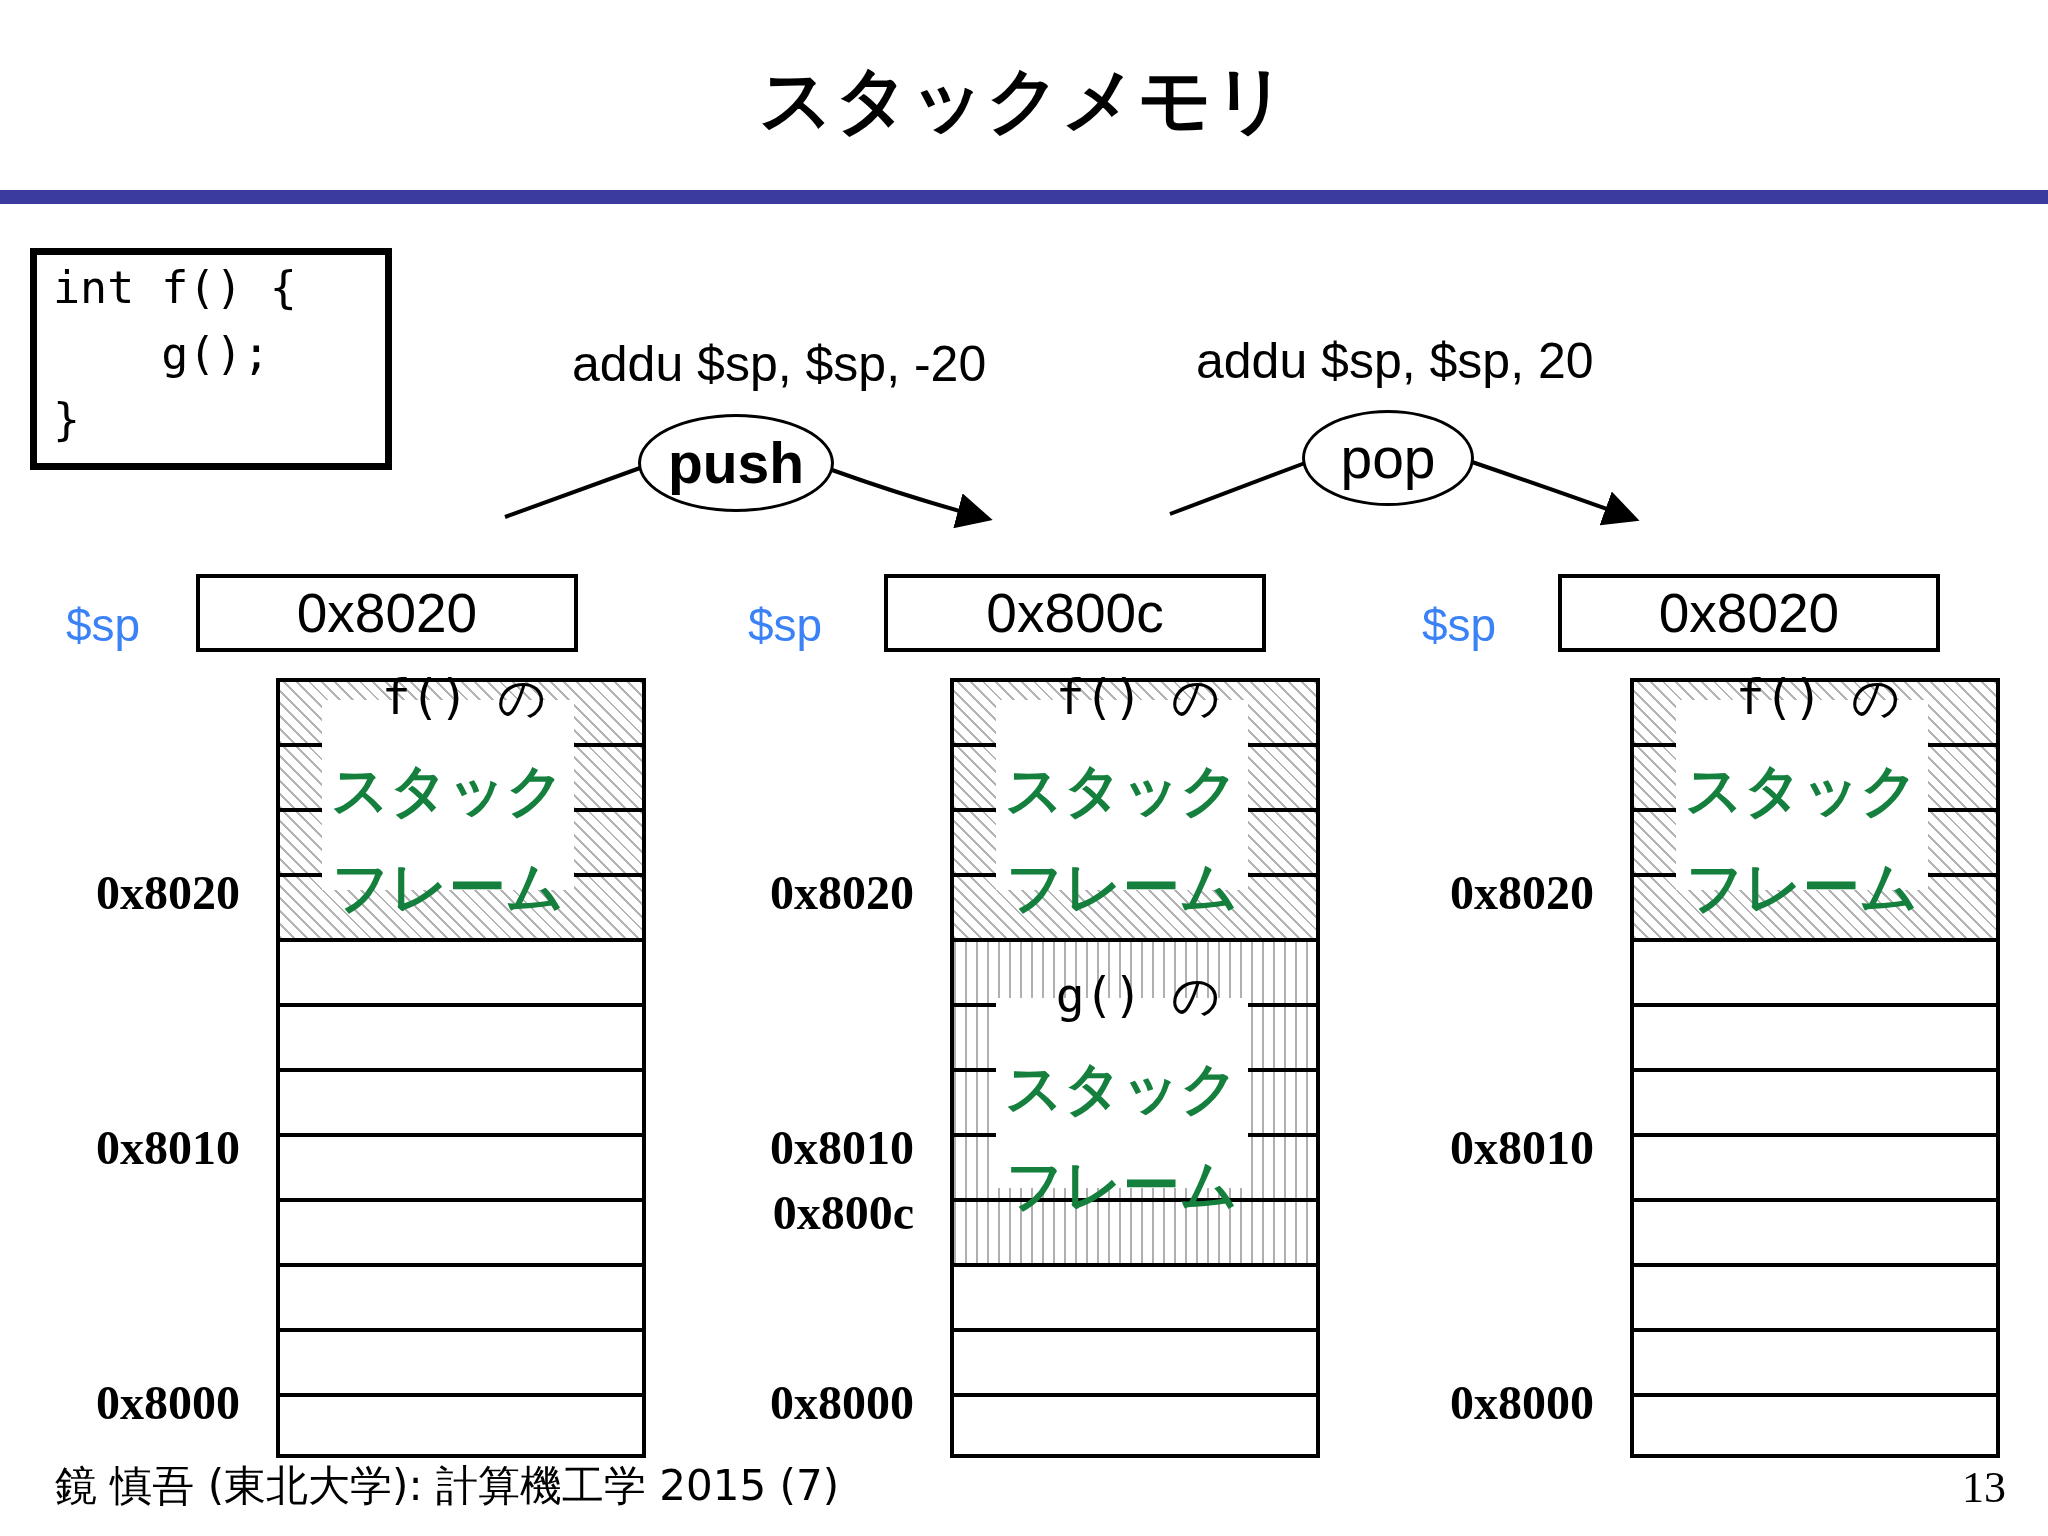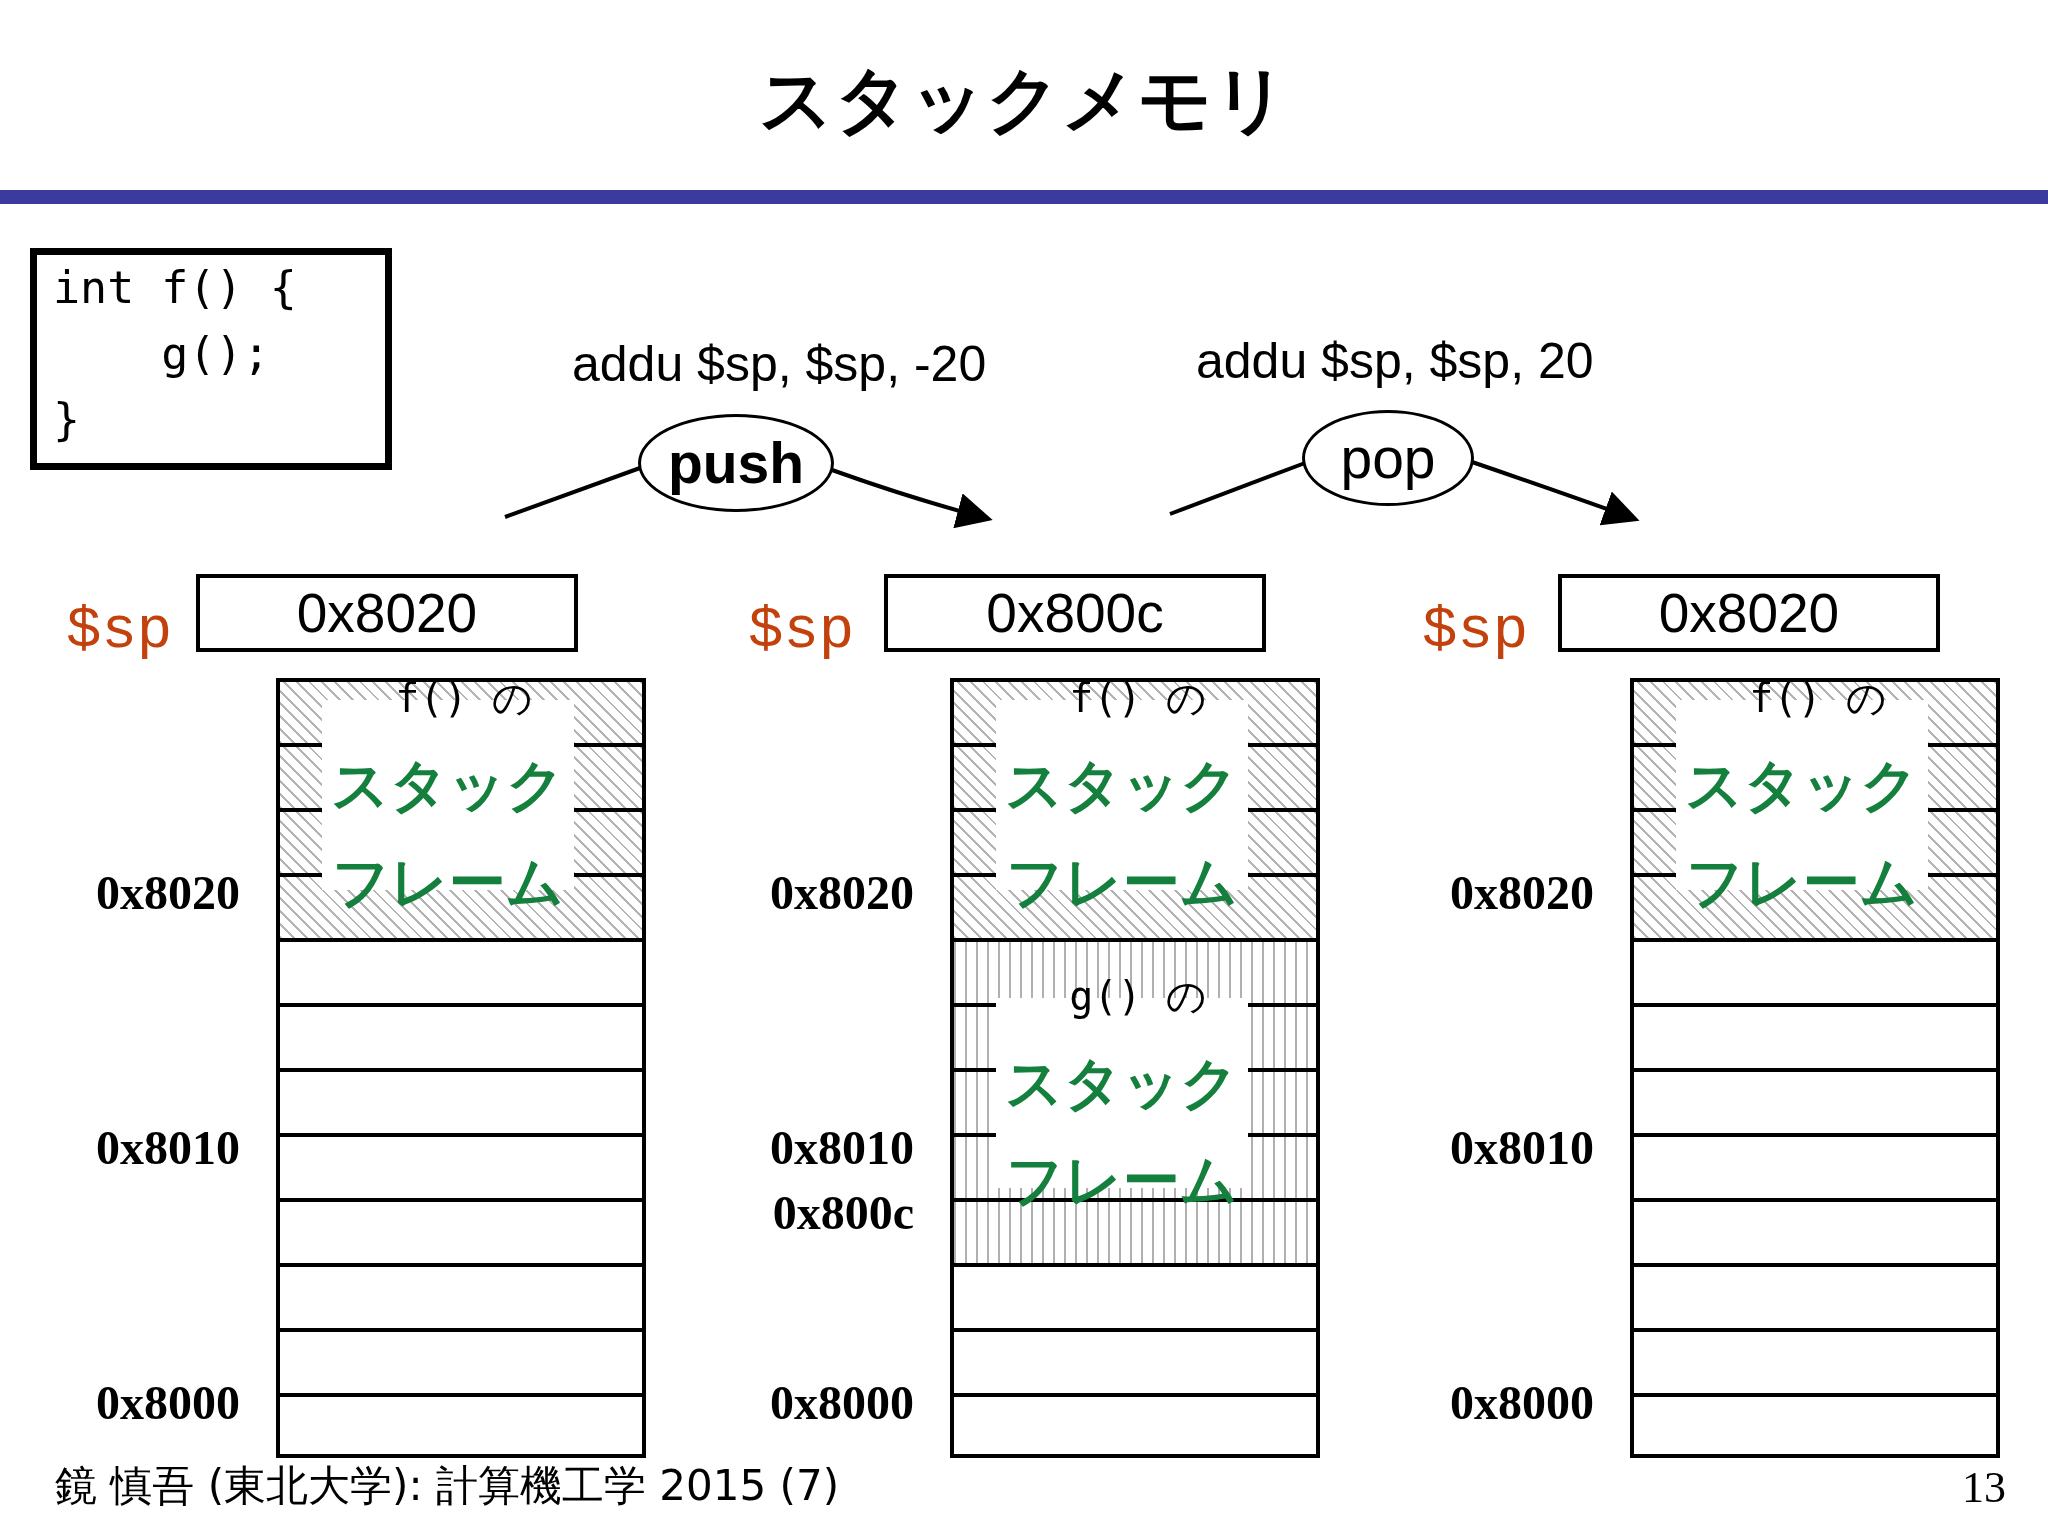--- a/index.html
+++ b/index.html
@@ -54,21 +54,21 @@
     display: flex; align-items: center; justify-content: center;
     font-size: 57px; color: #000;
   }
   .bubble-push { left: 638px; top: 414px; width: 196px; height: 98px; font-weight: bold; }
   .bubble-pop  { left: 1302px; top: 410px; width: 172px; height: 96px; }
 
   .arrow-svg { position: absolute; left: 0; top: 0; width: 2048px; height: 1536px; pointer-events: none; }
 
   
   .sp-label {
-    position: absolute; font-size: 59px; color: #c2410c; font-family: Liberation Mono, monospace;
+    position: absolute; font-size: 46px; color: #3b82f6;
   }
   .sp-box {
     position: absolute; border: 4px solid #000; background: #fff;
     display: flex; align-items: center; justify-content: center;
     font-size: 55px; color: #000;
   }
 
   
   .stack {
     position: absolute;
@@ -98,21 +98,21 @@
     position: absolute;
     background: #fff;
     display: flex; flex-direction: column;
     align-items: center; justify-content: center;
     line-height: 1.16;
     text-align: center;
     z-index: 5;
   }
   .frame-label .ln1 {
     font-family: "DejaVu Sans Mono", "Liberation Mono", monospace;
-    font-size: 40px; color:#000;margin-left:32px;
+    font-size: 48px; color:#000;margin-left:32px;
   }
   .frame-label .ln2, .frame-label .ln3 {
     font-family: "DejaVu Sans", "Liberation Sans", sans-serif;
     font-size: 57px; font-weight: 700; color:#15803d;margin-top:31px;
   }
 
   
   .addr {
     position: absolute;
     font-family: "Liberation Serif", "DejaVu Serif", serif;

